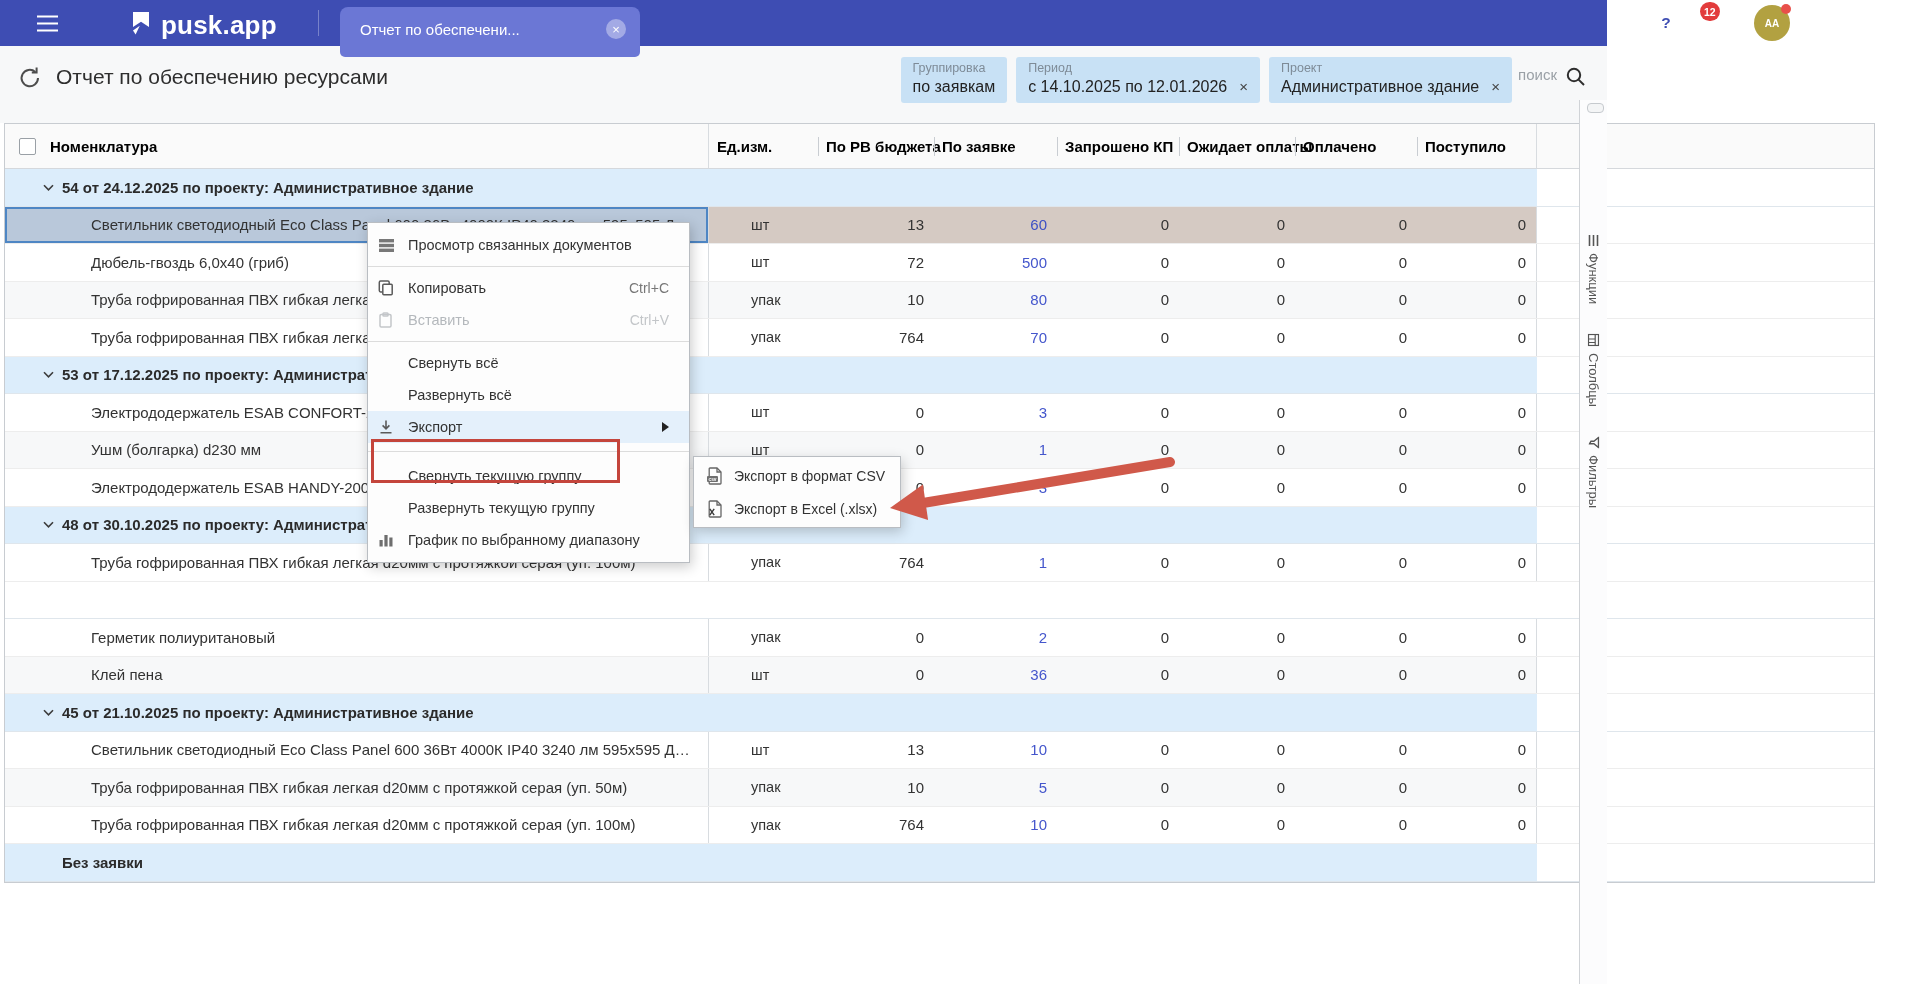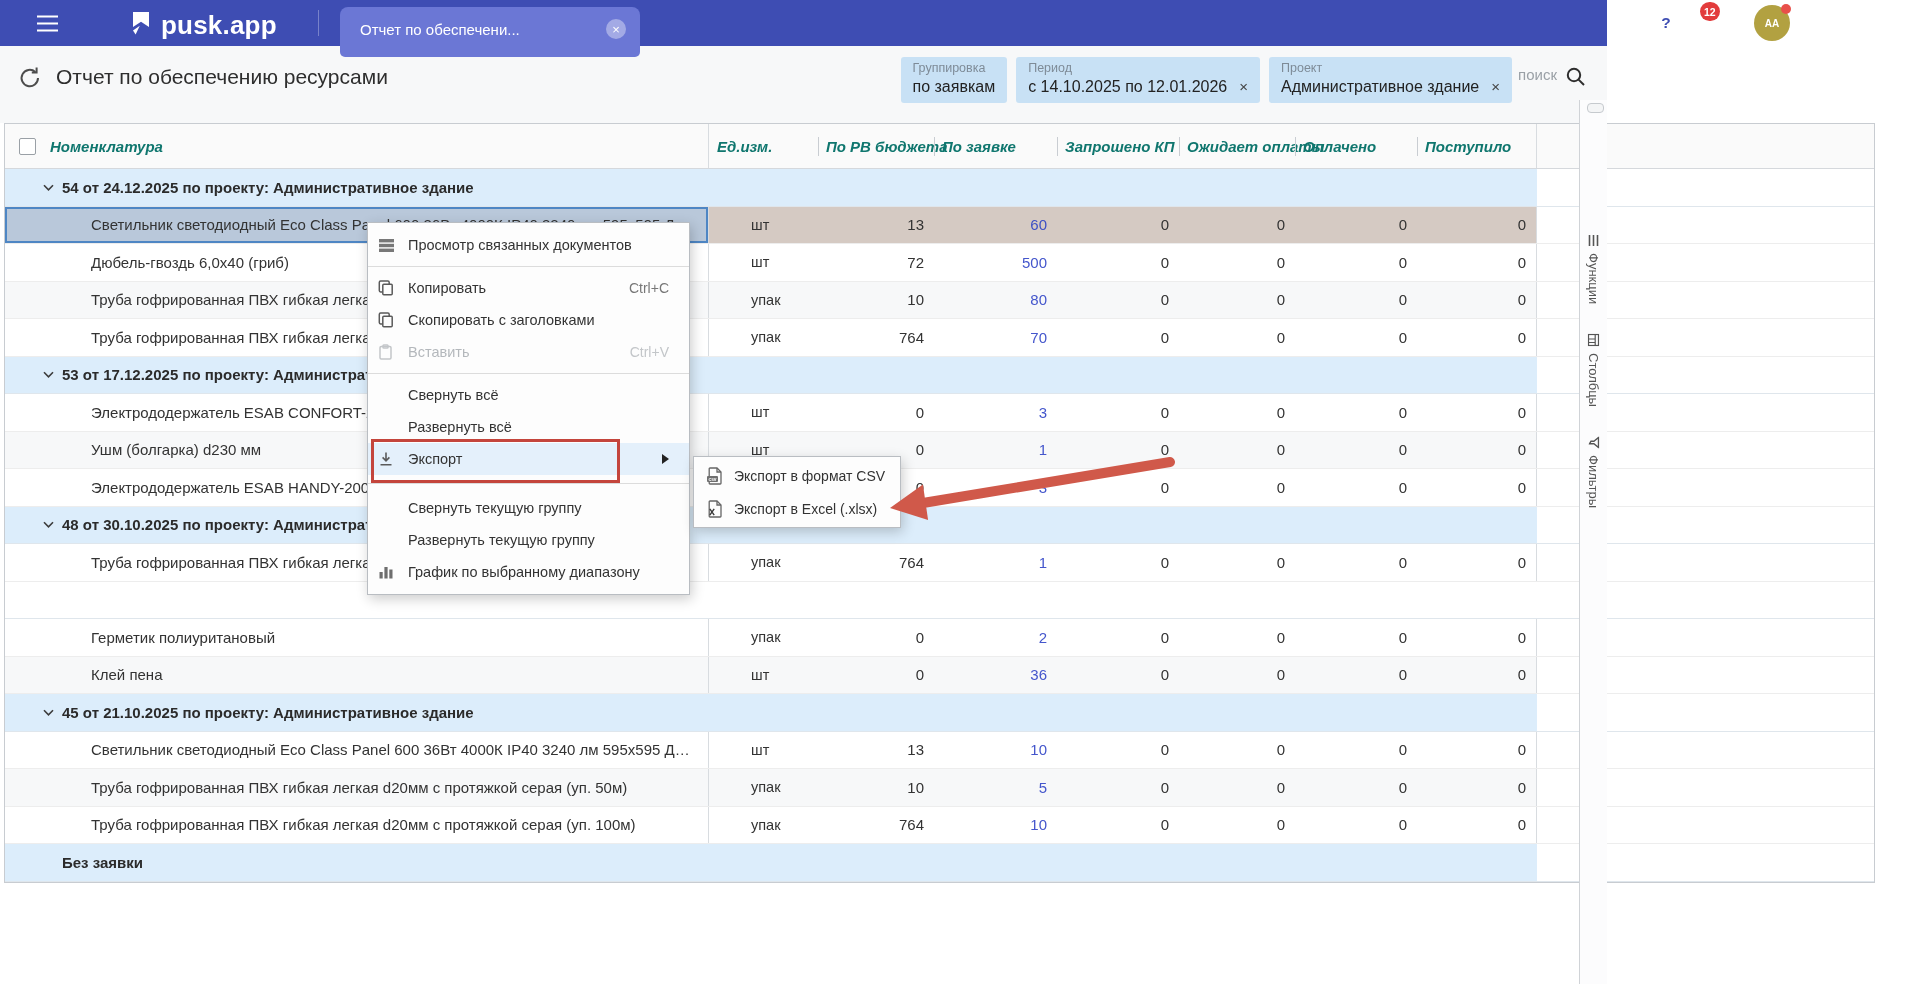--- a/index.html
+++ b/index.html
@@ -33,21 +33,21 @@
   .chip { background:#C8E1F5; border-radius:3px; padding:5px 12px 7px 12px; display:flex; flex-direction:column; }
   .chip-l { font-size:12.5px; color:#7E8B97; line-height:1.1; }
   .chip-row { display:flex; align-items:center; margin-top:2px; }
   .chip-v { font-size:16px; color:#222; white-space:nowrap; }
   .chip-x { font-size:15px; color:#444; margin-left:12px; cursor:pointer; line-height:1; }
   .searchbox { position:absolute; right:21px; top:66px; display:flex; align-items:flex-start; gap:8px; z-index:2; }
   .search-label { font-size:15px; color:#9AA0A6; }
 
   
   .grid { position:absolute; left:4px; top:123px; width:1871px; background:#fff; border:1px solid #C8CCD1; z-index:2; }
-  .thead { display:flex; height:45px; background:#FAFAFA; border-bottom:1px solid #D5D8DC; font-size:15px; font-weight:600; color:#0f766e;font-style:italic; }
+  .thead { display:flex; height:45px; background:#FAFAFA; border-bottom:1px solid #D5D8DC; font-size:15px; font-weight:600; color:#000000; }
   .cell { display:flex; align-items:center; height:100%; }
   .c-name  { width:704px; border-right:1px solid #D8DCE0; overflow:hidden; }
   .c-unit  { width:109px; }
   .c-bud   { width:116px; }
   .c-req   { width:123px; }
   .c-kp    { width:122px; }
   .c-wait  { width:116px; }
   .c-paid  { width:122px; }
   .c-rec   { width:120px; border-right:1px solid #D8DCE0; }
   .c-fill  { flex:1; }
@@ -450,30 +450,20 @@
       <div class="mi">
         <span class="ic">
           <svg width="16" height="16" viewBox="0 0 16 16" fill="none" stroke="currentColor" stroke-width="1.5">
             <rect x="4.8" y="4.2" width="9.4" height="10.6" rx="1"></rect>
             <path d="M11.2 4.2V2.4c0-.7-.6-1.3-1.3-1.3H2.6c-.7 0-1.3.6-1.3 1.3v8.2c0 .7.6 1.3 1.3 1.3h1.9"></path>
           </svg>
         </span>
         <span class="lbl">Копировать</span>
     <span class="sc">Ctrl+C</span>
     </div>
-      <div class="mi">
-        <span class="ic">
-          <svg width="16" height="16" viewBox="0 0 16 16" fill="none" stroke="currentColor" stroke-width="1.5">
-            <rect x="4.8" y="4.2" width="9.4" height="10.6" rx="1"></rect>
-            <path d="M11.2 4.2V2.4c0-.7-.6-1.3-1.3-1.3H2.6c-.7 0-1.3.6-1.3 1.3v8.2c0 .7.6 1.3 1.3 1.3h1.9"></path>
-          </svg>
-        </span>
-        <span class="lbl">Скопировать с заголовками</span>
-
-    </div>
       <div class="mi disabled">
         <span class="ic">
           <svg width="15" height="16" viewBox="0 0 15 16" fill="none" stroke="currentColor" stroke-width="1.5">
             <rect x="2" y="2.5" width="11" height="12.5" rx="1.2"></rect>
             <rect x="5" y="0.9" width="5" height="3.2" rx="0.8"></rect>
           </svg>
         </span>
         <span class="lbl">Вставить</span>
     <span class="sc">Ctrl+V</span>
     </div>

